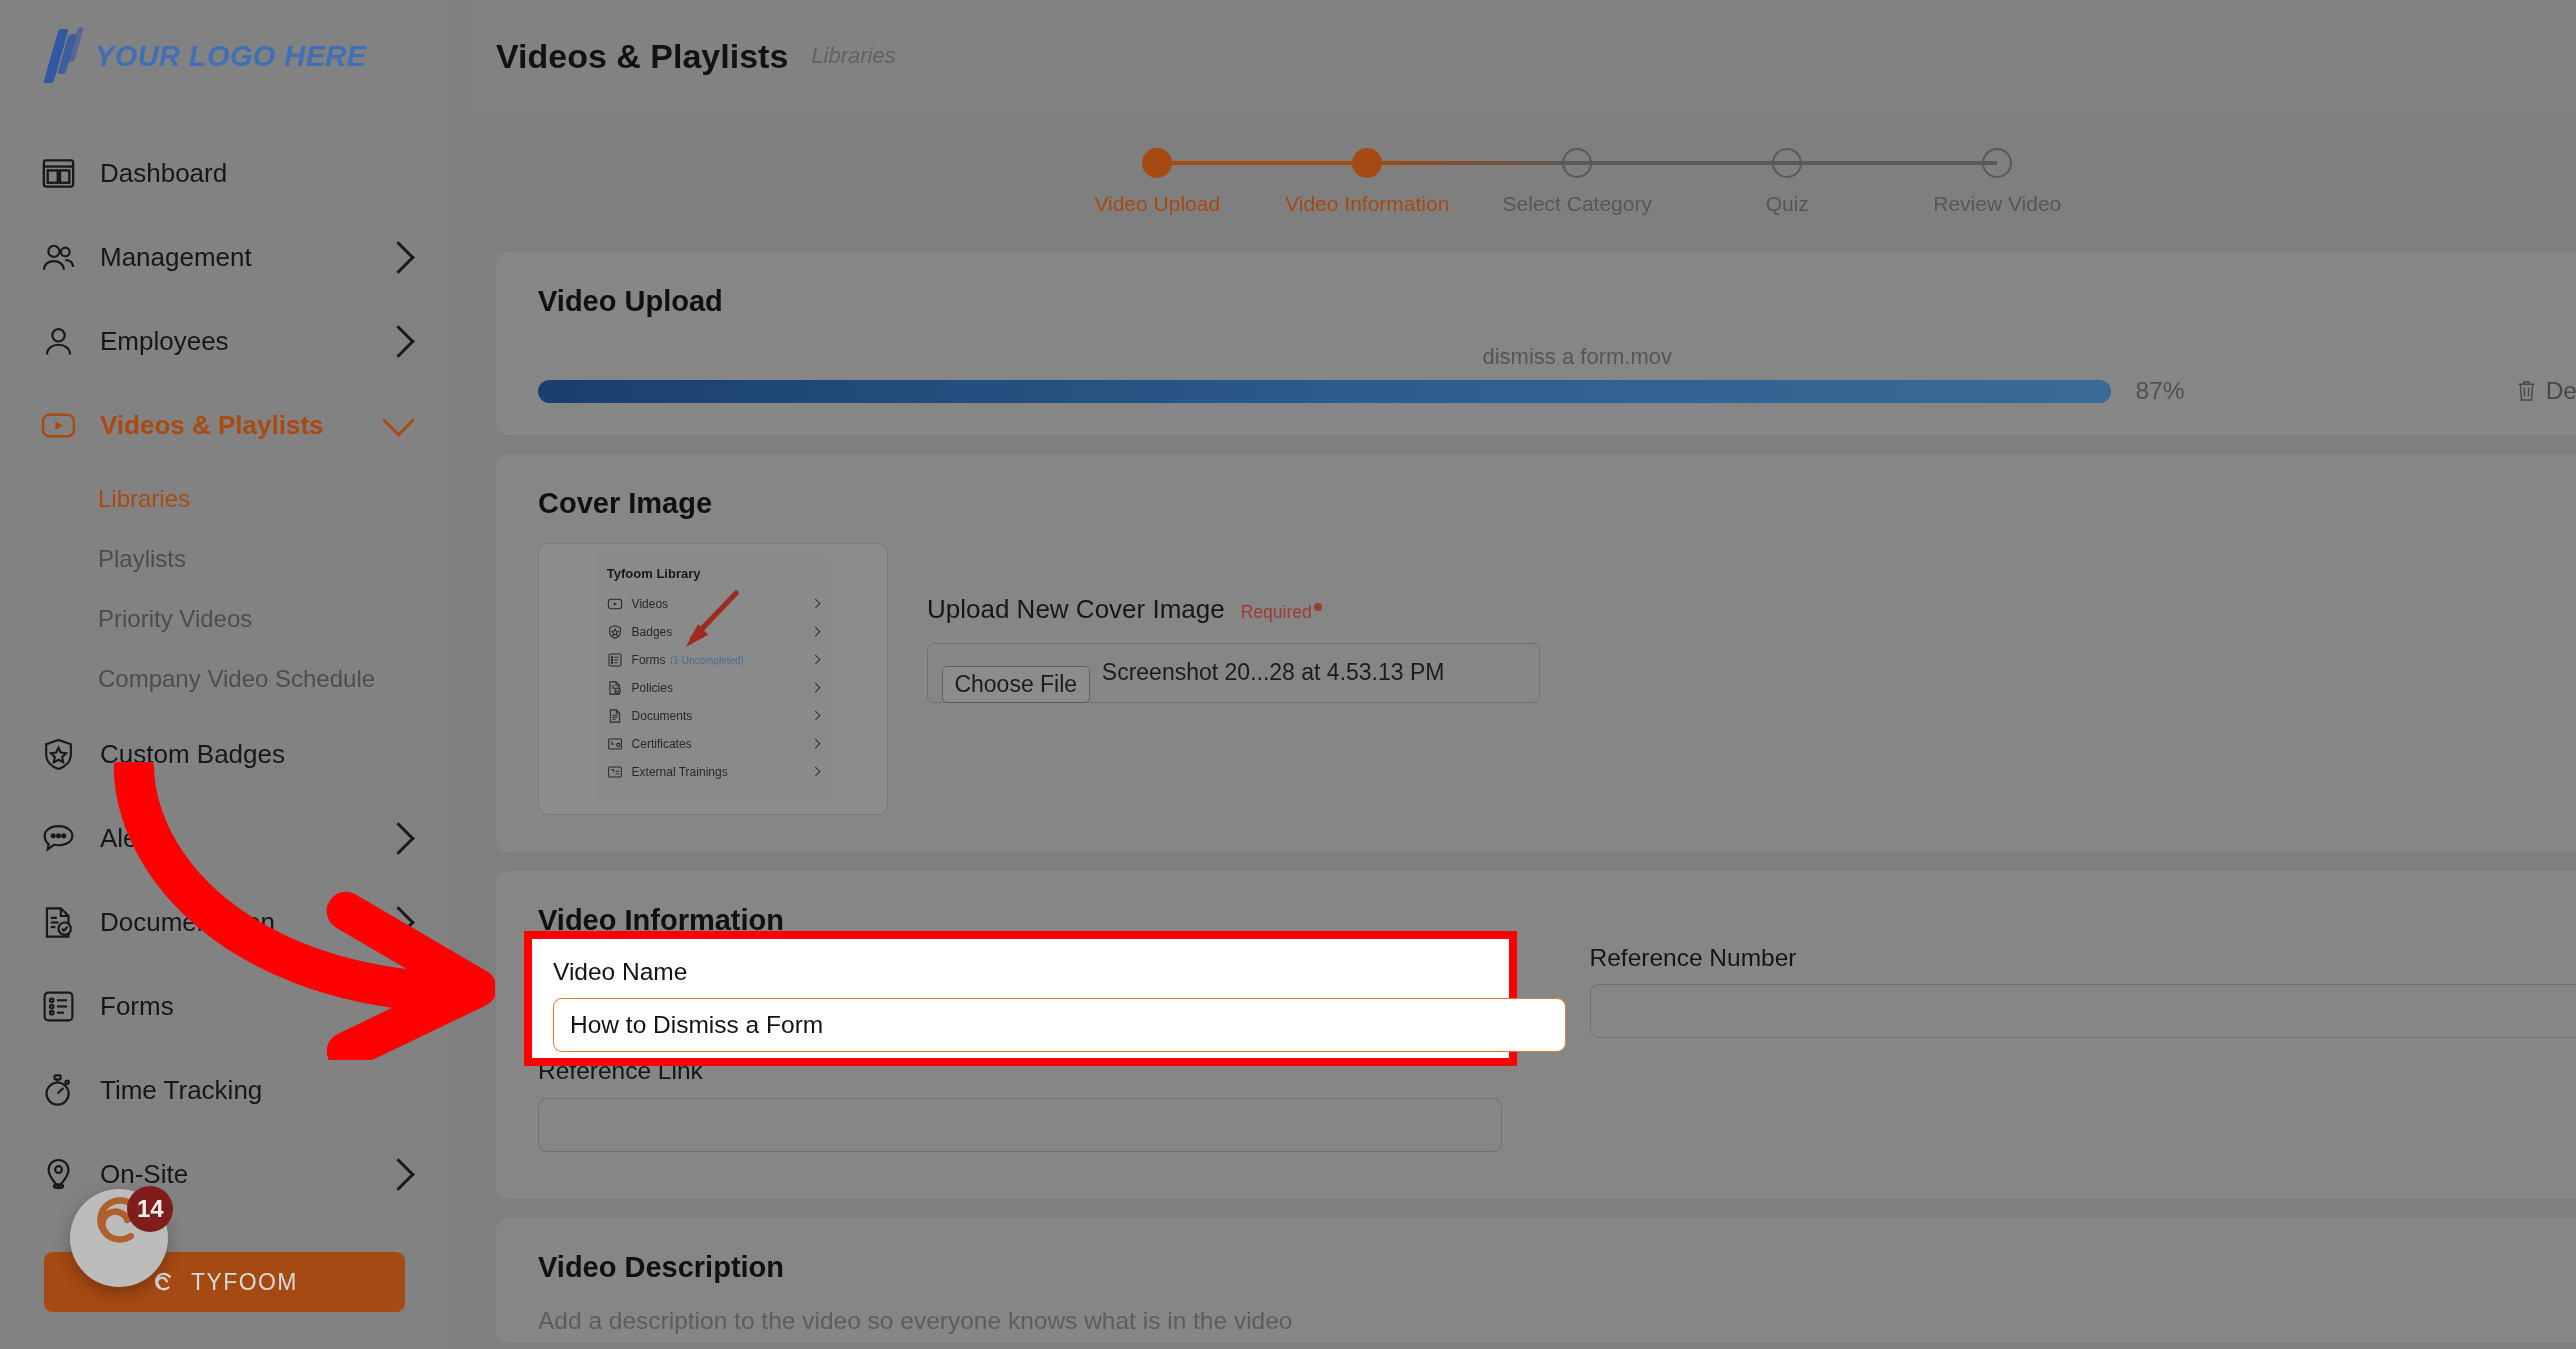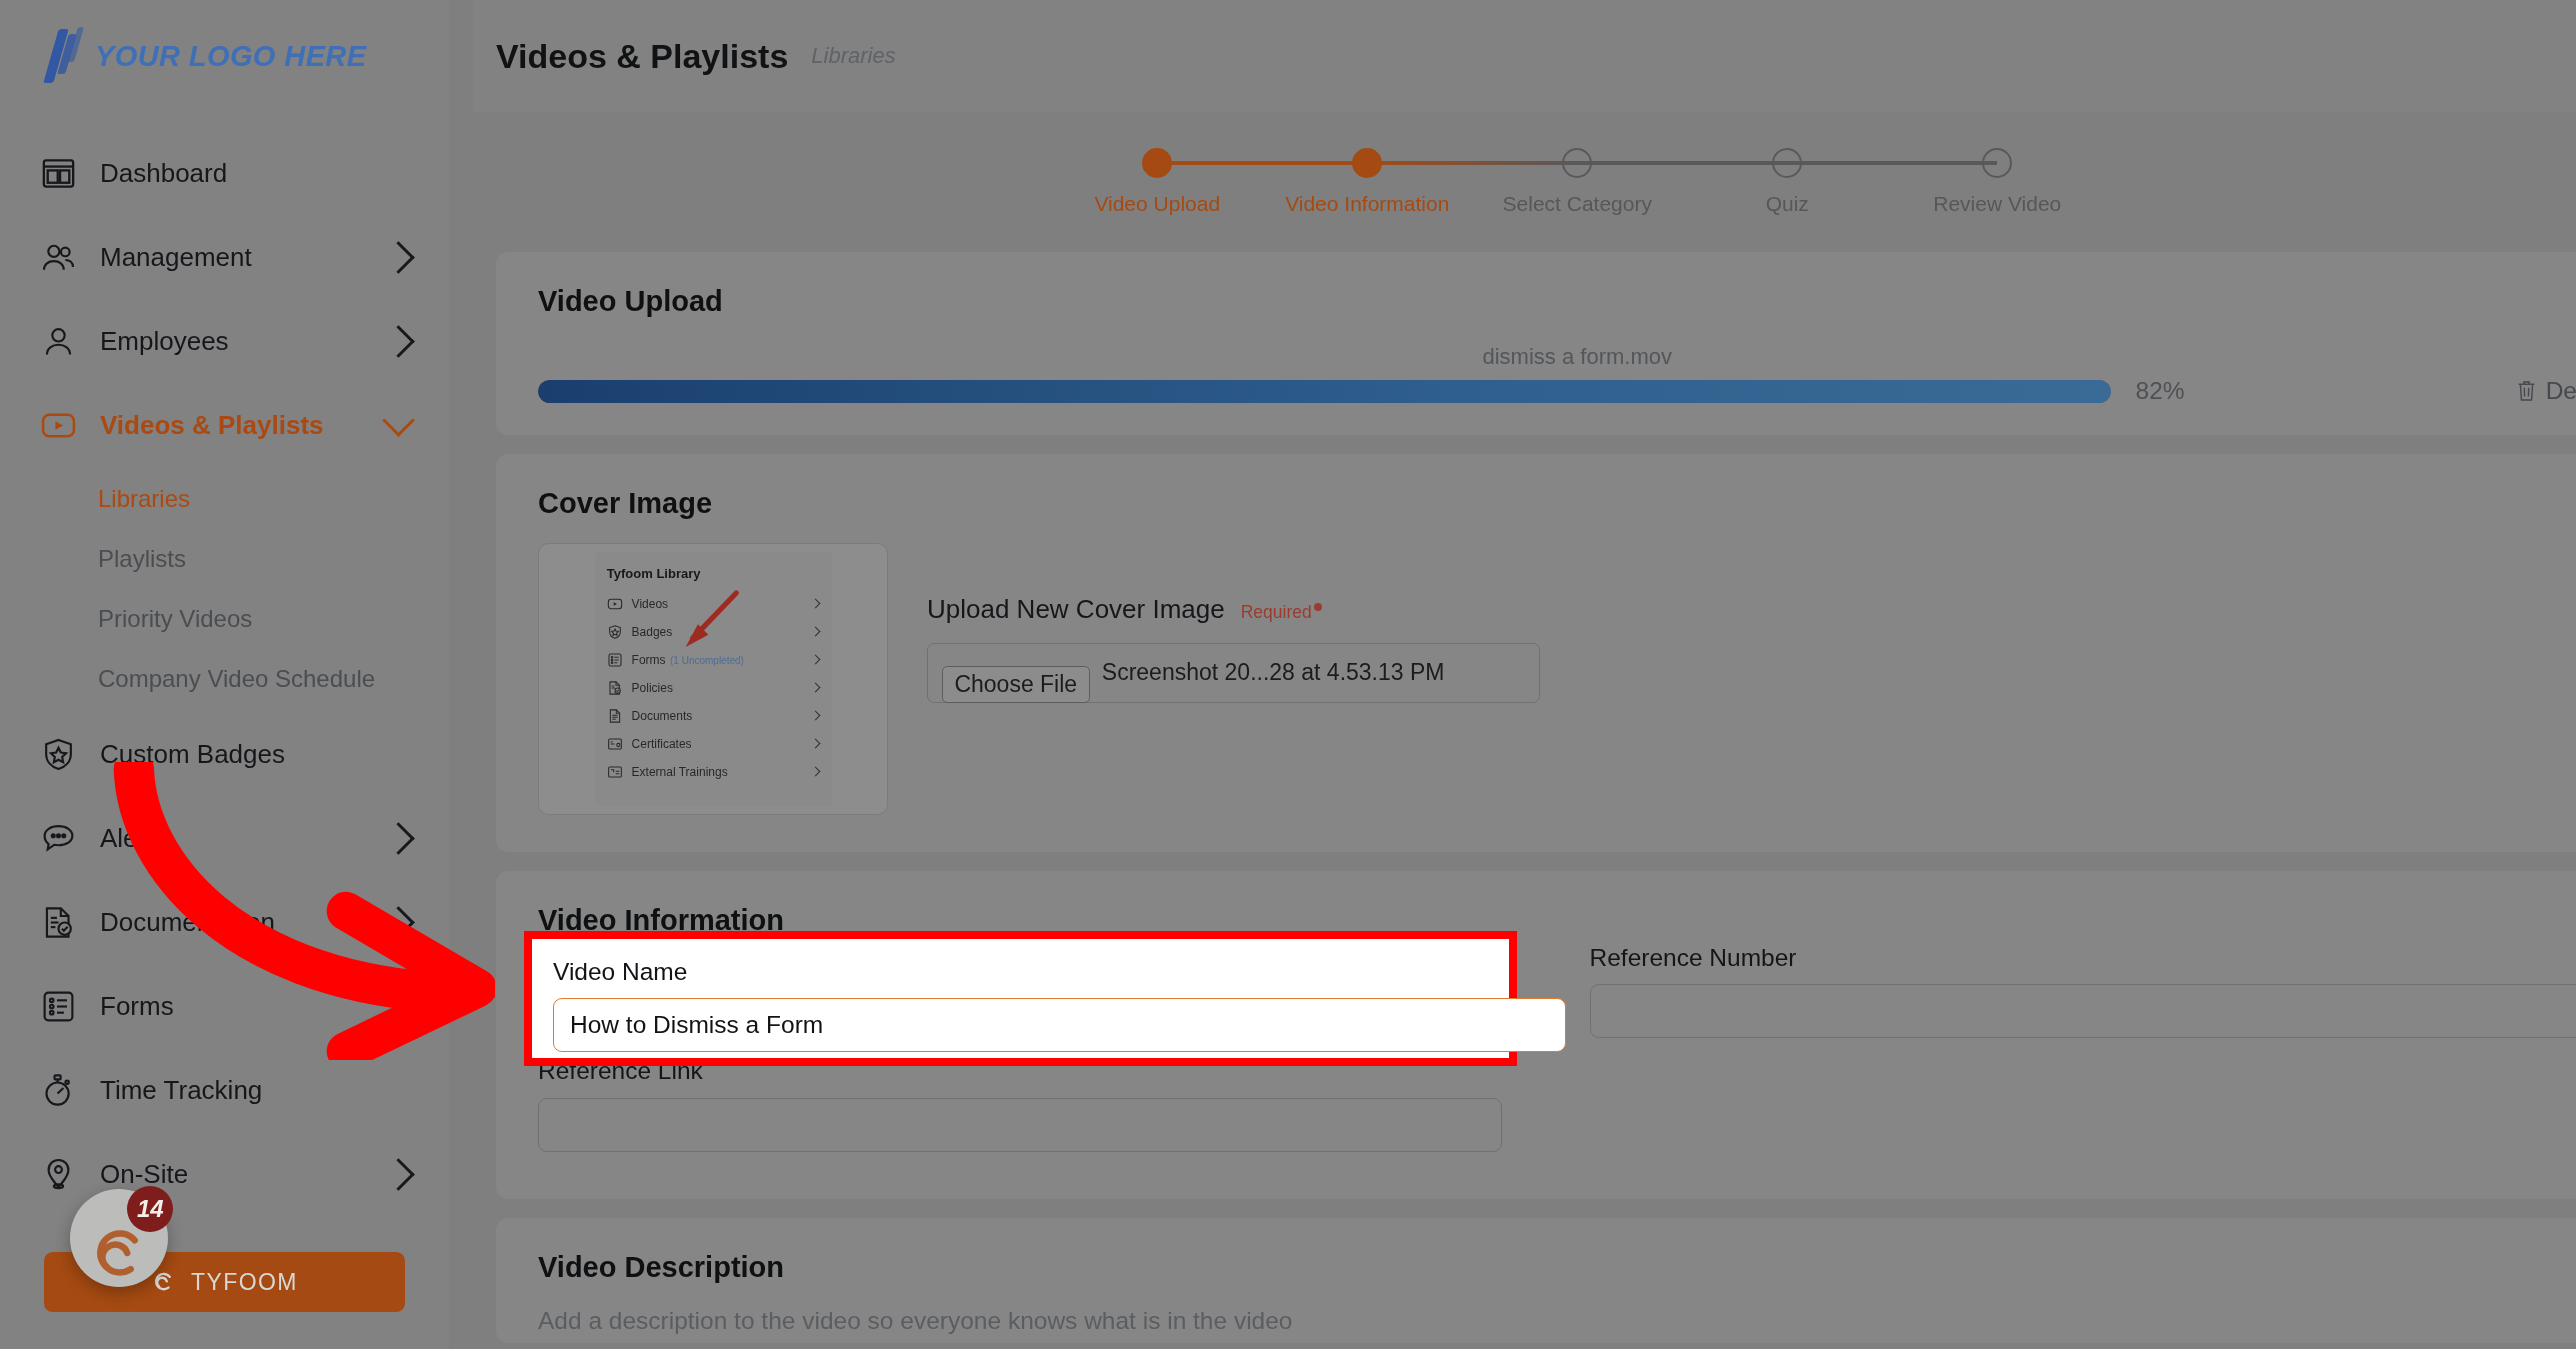--- a/index.html
+++ b/index.html
@@ -92,24 +92,23 @@
     gap: 14px; cursor: pointer;
   }
   .tyfoom-btn .tlabel {
     color: #d8d8d6; font-size: 23px; letter-spacing: 1.4px;
   }
   .ty-swirl-sm { width: 26px; height: 26px; flex: 0 0 26px; }
   .ty-float {
     position: absolute; left: 26px; top: -63px;
     width: 98px; height: 98px; border-radius: 50%;
     background: #bcbcba;
-    display: flex; align-items: flex-end; justify-content: center;
+    display: flex; align-items: flex-start; justify-content: center;
     box-shadow: 0 5.3px 16px rgba(0,0,0,.28);
     cursor: pointer;
-    font-style: italic;
   }
   .ty-float .ty-swirl-lg { width: 65px; height: 65px; }
   .ty-badge {
     position: absolute; right: -5.3px; top: -3.5px;
     min-width: 46px; height: 46px; border-radius: 23px;
     background: #7e1d1c; color: #f2efe9;
     font-size: 24px; font-weight: 700;
     display: flex; align-items: center; justify-content: center;
     padding: 0 8px;
   }
@@ -505,21 +504,21 @@
         </div>
       </div>
 
       <section class="card upload-card">
         <h2>Video Upload</h2>
         <div class="upl-filename">dismiss a form.mov</div>
         <div class="upl-row">
           <div class="progress-track">
             <div class="progress-fill" id="progFill" style="width: 100%;"></div>
           </div>
-          <span class="pct">82%</span>
+          <span class="pct">87%</span>
           <span class="upl-spacer"></span>
           <span class="delete-btn">
             <span class="trash-ico">
               <svg viewBox="0 0 24 28" fill="none" stroke="#45484c" stroke-width="1.6">
                 <path d="M3 6h18"></path>
                 <path d="M9 6V3.5h6V6"></path>
                 <path d="M5 6l1.2 18h11.6L19 6"></path>
                 <line x1="9.5" y1="10" x2="9.8" y2="20"></line>
                 <line x1="14.5" y1="10" x2="14.2" y2="20"></line>
               </svg>

